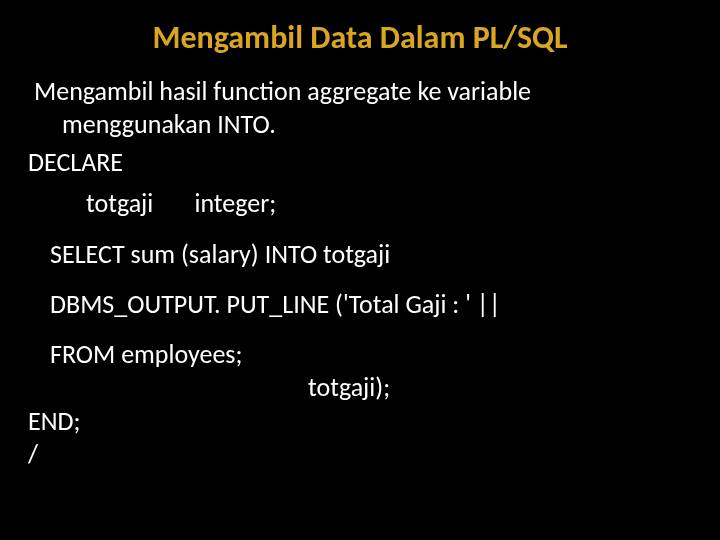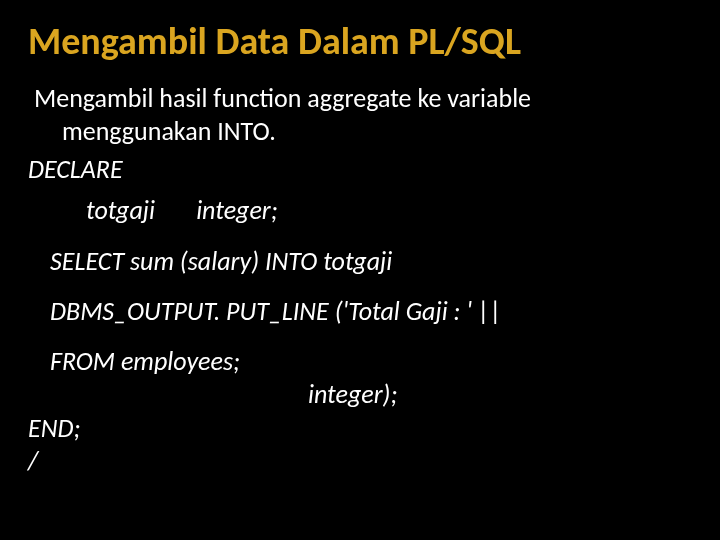--- a/index.html
+++ b/index.html
@@ -10,61 +10,60 @@
       font-family: Calibri, Arial, sans-serif;
       overflow: hidden;
     }
     .slide {
       width: 100%;
       height: 100%;
       padding: 18px 28px 18px 28px;
     }
     .title {
       color: #DAA520;
-      font-size: 38px;
+      font-size: 32px;
       font-weight: bold;
-      text-align: left;
+      text-align: center;
       margin-bottom: 18px;
       letter-spacing: 0px;
     }
     .subtitle {
       color: #FFFFFF;
       font-size: 26px;
       font-weight: normal;
       margin-bottom: 6px;
       line-height: 1.25;
       padding-left: 6px;
     }
     .subtitle-line2 {
       padding-left: 28px;
     }
     .code {
       color: #FFFFFF;
       font-size: 26px;
       font-weight: normal;
       line-height: 1.28;
       padding-left: 0px;
-      font-style: italic;
     }
     .indent1 { padding-left: 58px; margin-top: 8px; }
     .indent2 { padding-left: 22px; margin-top: 17px; }
     .indent3 { padding-left: 280px; }
   </style>
 </head>
 <body>
 
 <div class="slide">
   <div class="title">Mengambil Data Dalam PL/SQL</div>
   <div class="subtitle">
     <div>Mengambil hasil function aggregate ke variable</div>
     <div class="subtitle-line2">menggunakan INTO.</div>
   </div>
   <div class="code">
     <div>DECLARE</div>
     <div class="indent1">totgaji&nbsp;&nbsp;&nbsp;&nbsp;&nbsp;&nbsp;&nbsp;integer;</div>
     <div class="indent2">SELECT sum (salary) INTO totgaji</div>
     <div class="indent2">DBMS_OUTPUT. PUT_LINE ('Total Gaji : ' ||</div>
     <div class="indent2">FROM employees;</div>
-    <div class="indent3">integer);</div>
+    <div class="indent3">totgaji);</div>
     <div>END;</div>
     <div>/</div>
   </div>
 </div>
 
 </body></html>

